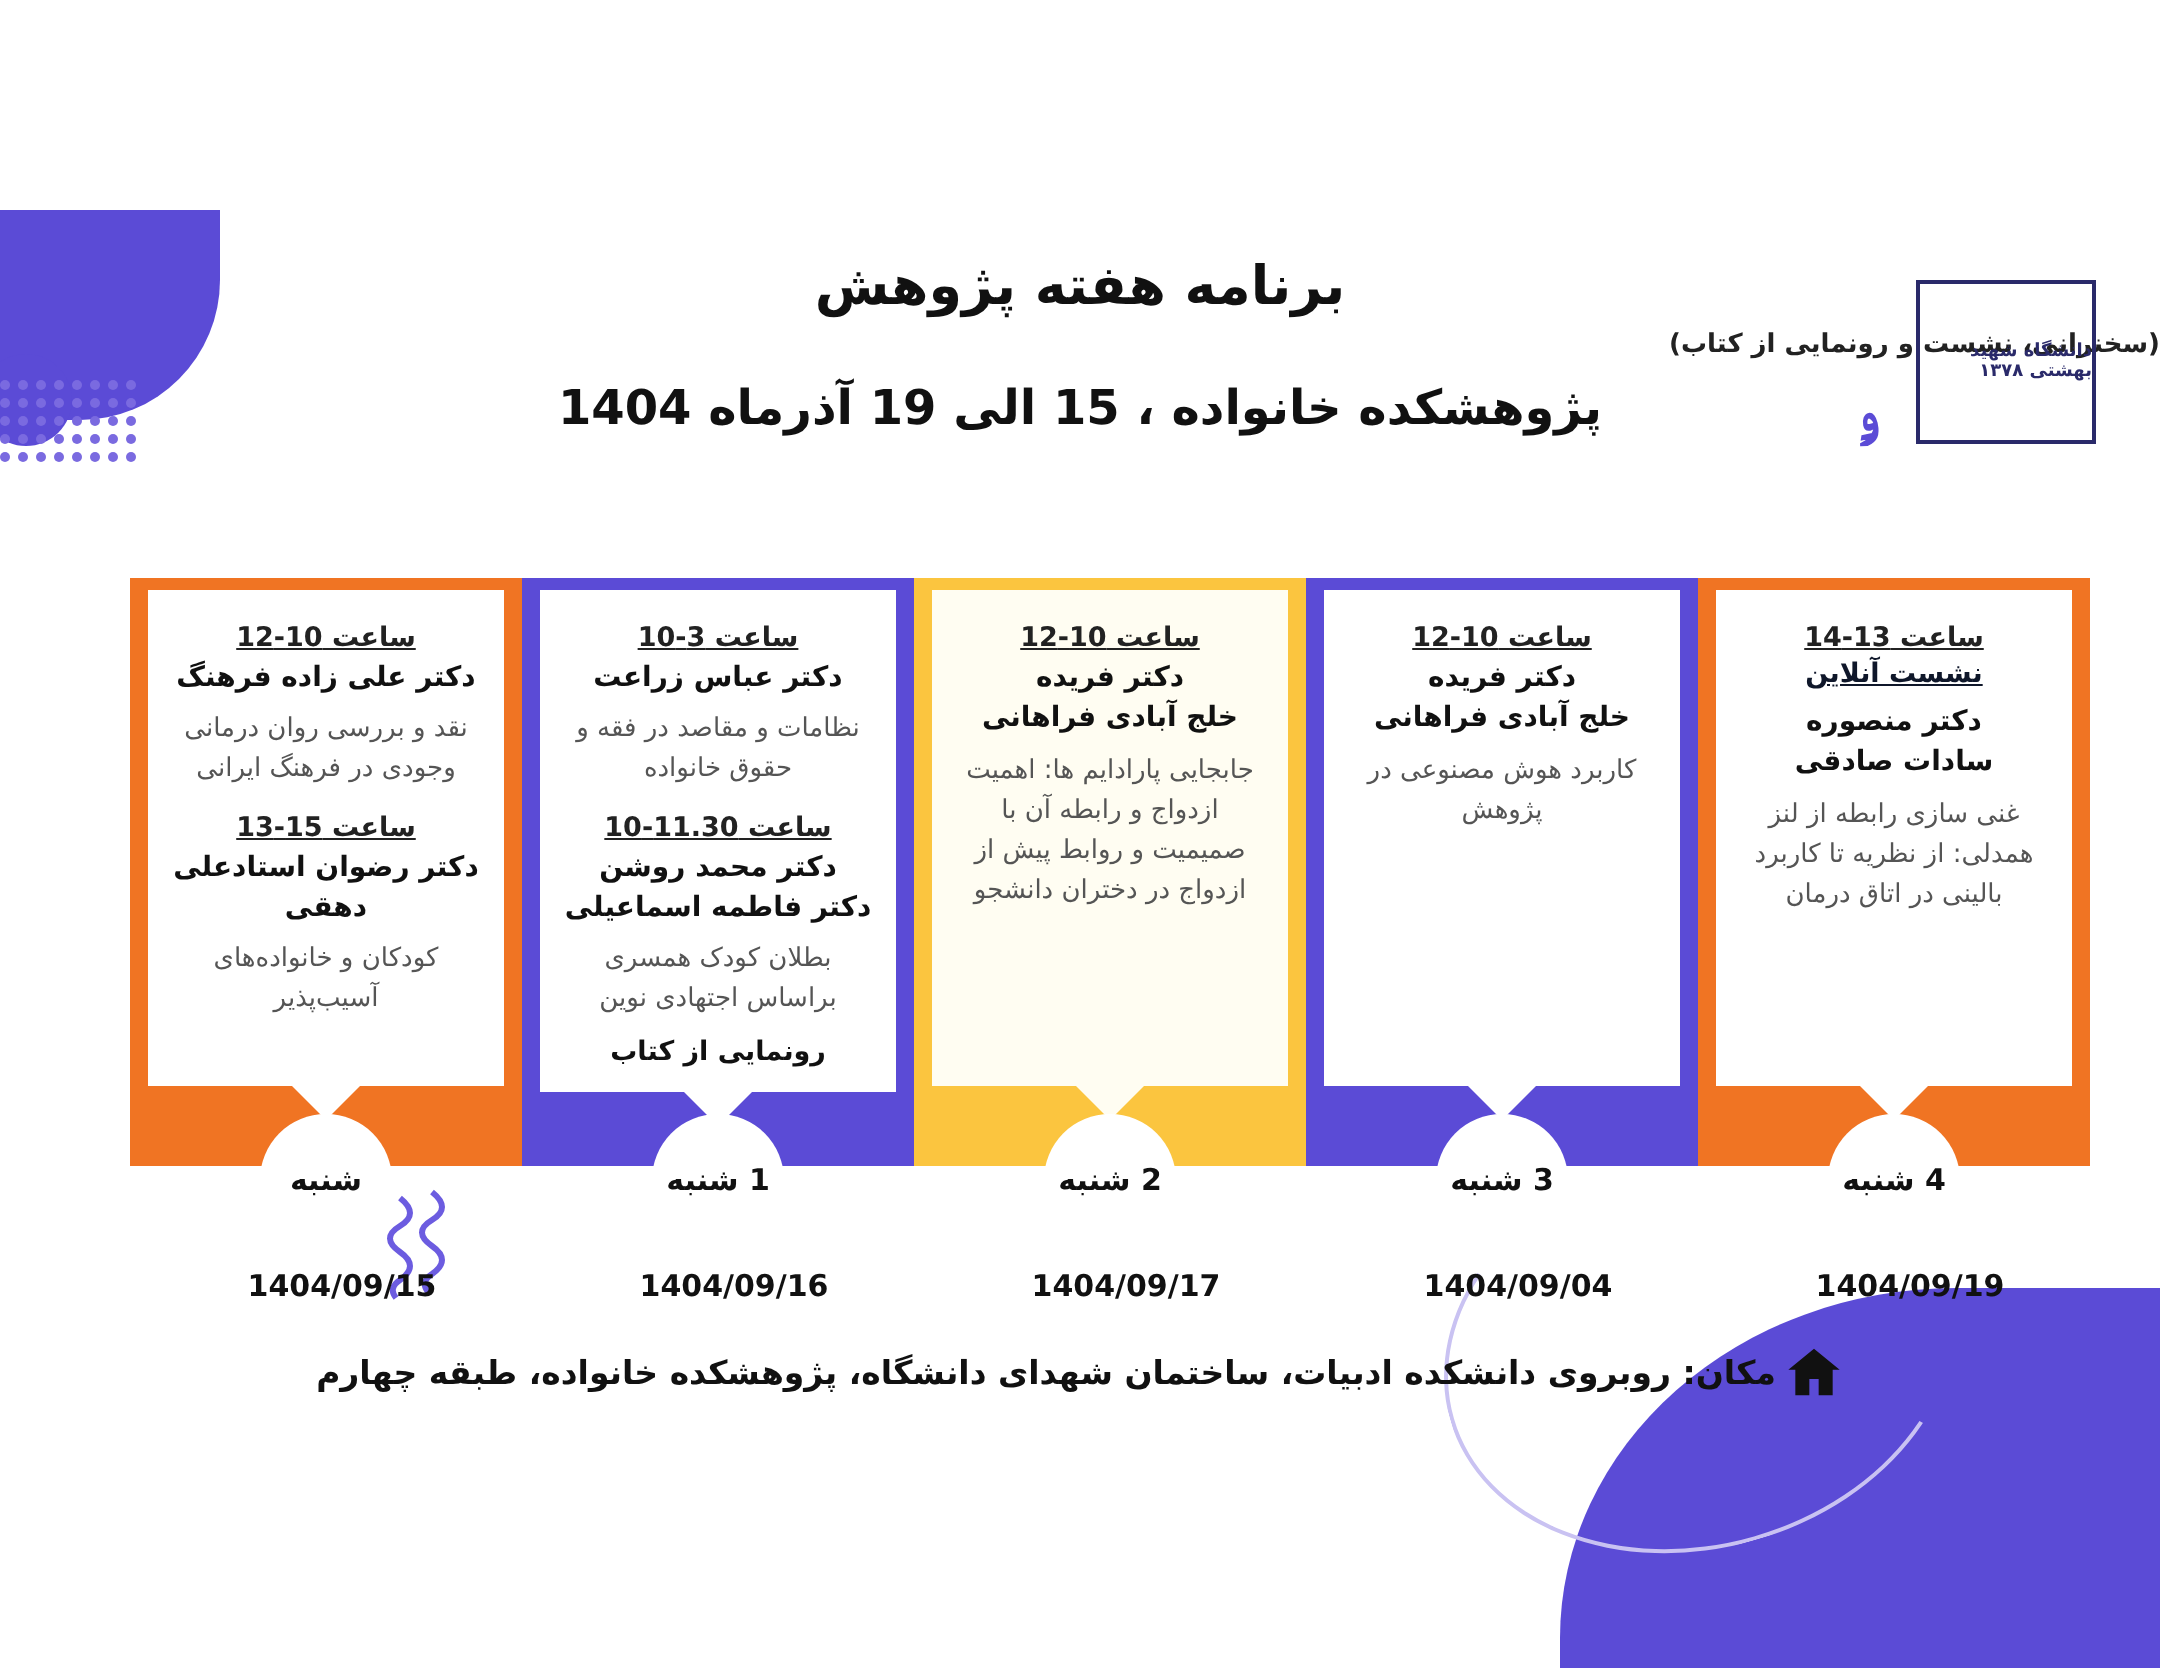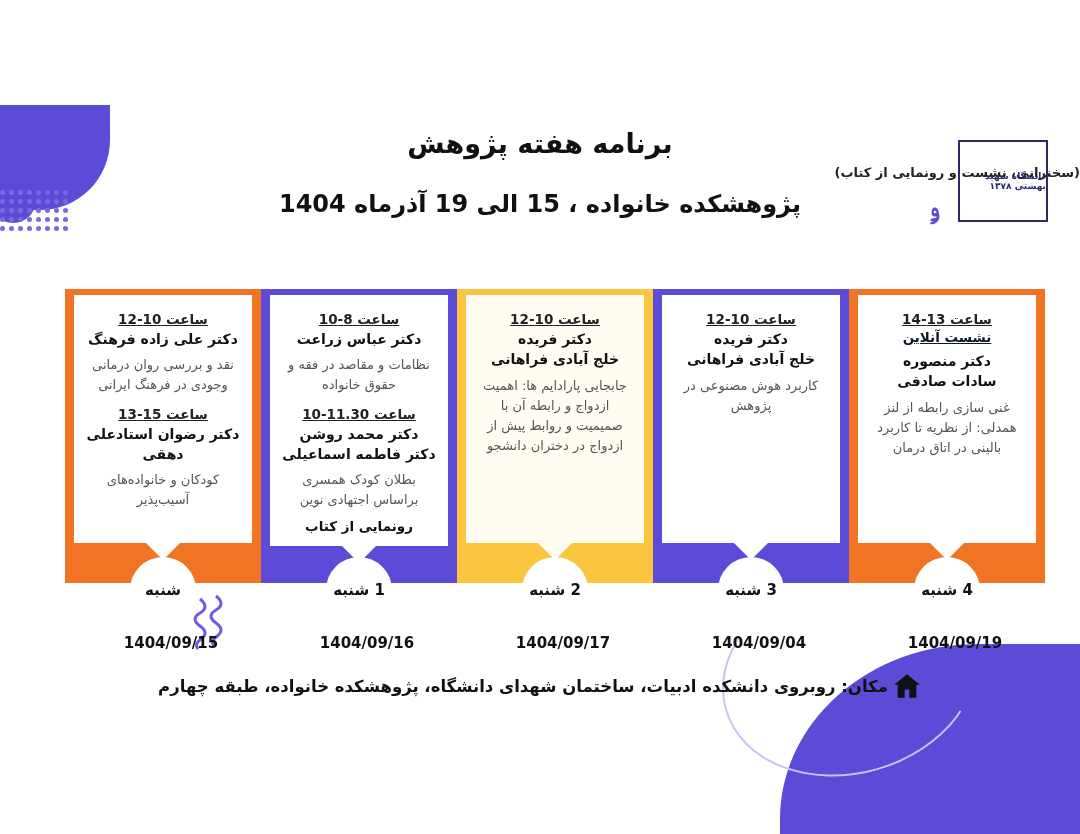--- a/index.html
+++ b/index.html
@@ -261,21 +261,21 @@
         <div class="time">ساعت 10-12</div>
         <div class="speaker">دکتر فریده<br>خلج آبادی فراهانی</div>
         <div class="desc">جابجایی پارادایم ها: اهمیت ازدواج و رابطه آن با صمیمیت و روابط پیش از ازدواج در دختران دانشجو</div>
       </div>
       <div class="circle">2 شنبه</div>
       <div class="date">1404/09/17</div>
     </div>
     <div class="col purple">
       <div class="stripe" style="background: rgb(91, 75, 214);"></div>
       <div class="card">
-        <div class="time">ساعت 8-10</div>
+        <div class="time">ساعت 3-10</div>
         <div class="speaker">دکتر عباس زراعت</div>
         <div class="desc">نظامات و مقاصد در فقه و حقوق خانواده</div>
         <div class="spacer"></div>
         <div class="time">ساعت 11.30-10</div>
         <div class="speaker">دکتر محمد روشن<br>دکتر فاطمه اسماعیلی</div>
         <div class="desc">بطلان کودک همسری براساس اجتهادی نوین</div>
         <div class="reveal">رونمایی از کتاب</div>
       </div>
       <div class="circle">1 شنبه</div>
       <div class="date">1404/09/16</div>

